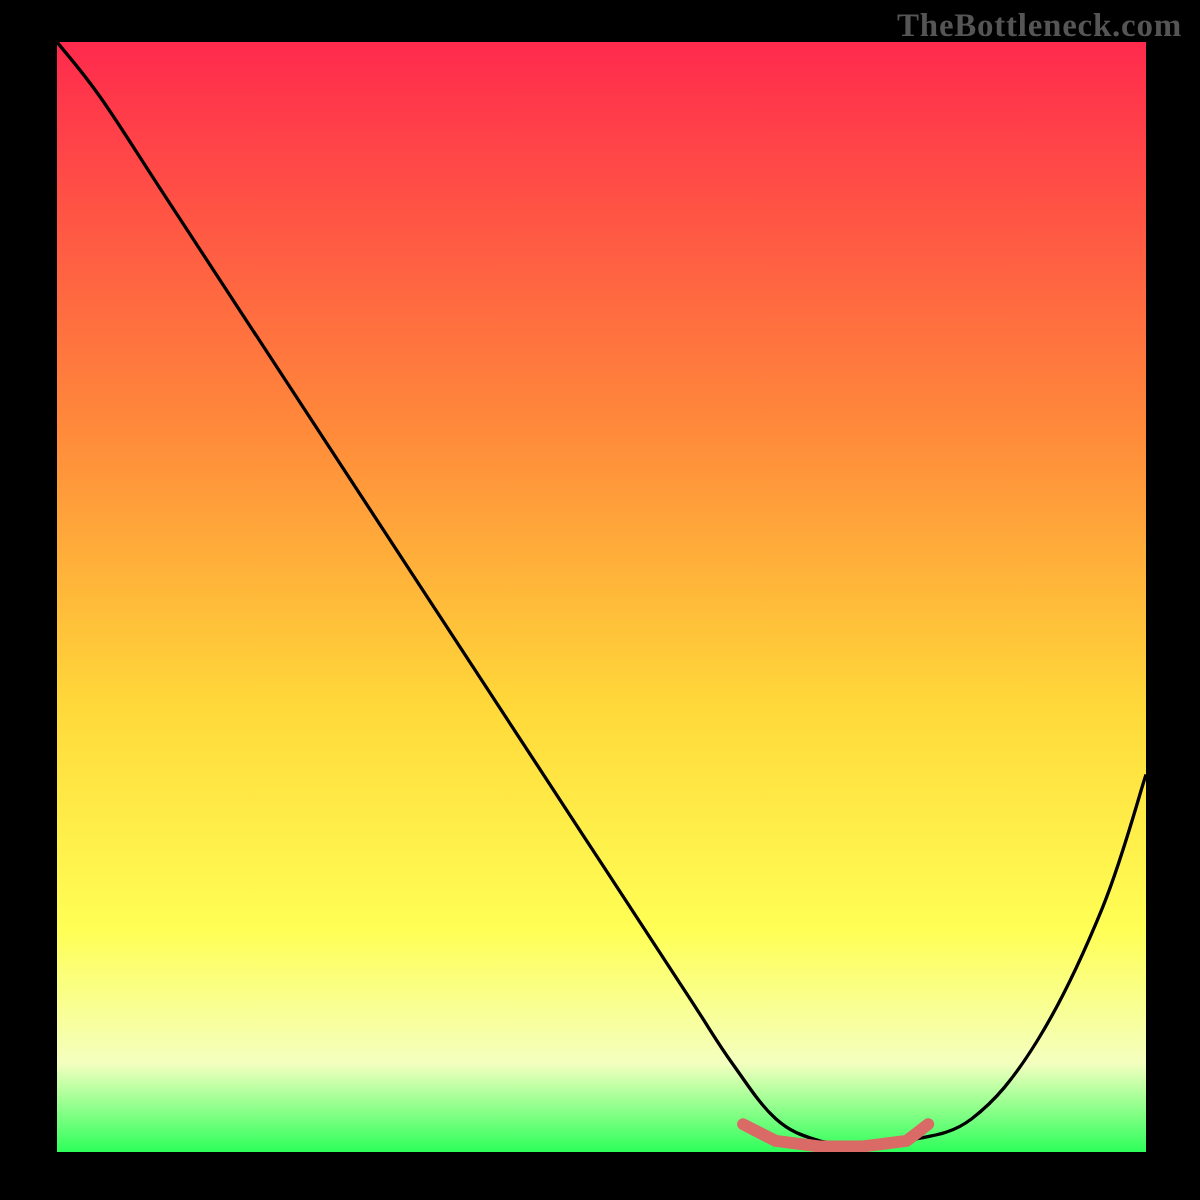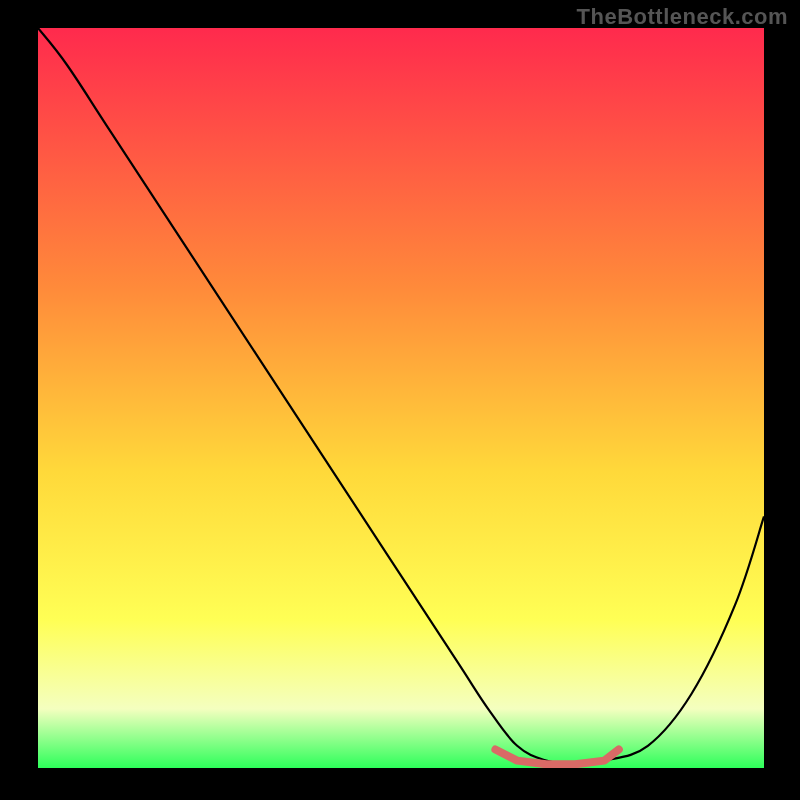--- a/index.html
+++ b/index.html
@@ -9,20 +9,21 @@
     height: 800px;
     background: #000;
     overflow: hidden;
     font-family: Arial, Helvetica, sans-serif;
   }
   .frame {
     position: relative;
     width: 800px;
     height: 800px;
     background: #000;
+    font-family: Liberation Serif, serif;
   }
   .watermark {
     position: absolute;
     top: 4px;
     right: 12px;
     color: #555;
     font-size: 22px;
     font-weight: 600;
     letter-spacing: 0.5px;
     z-index: 20;

